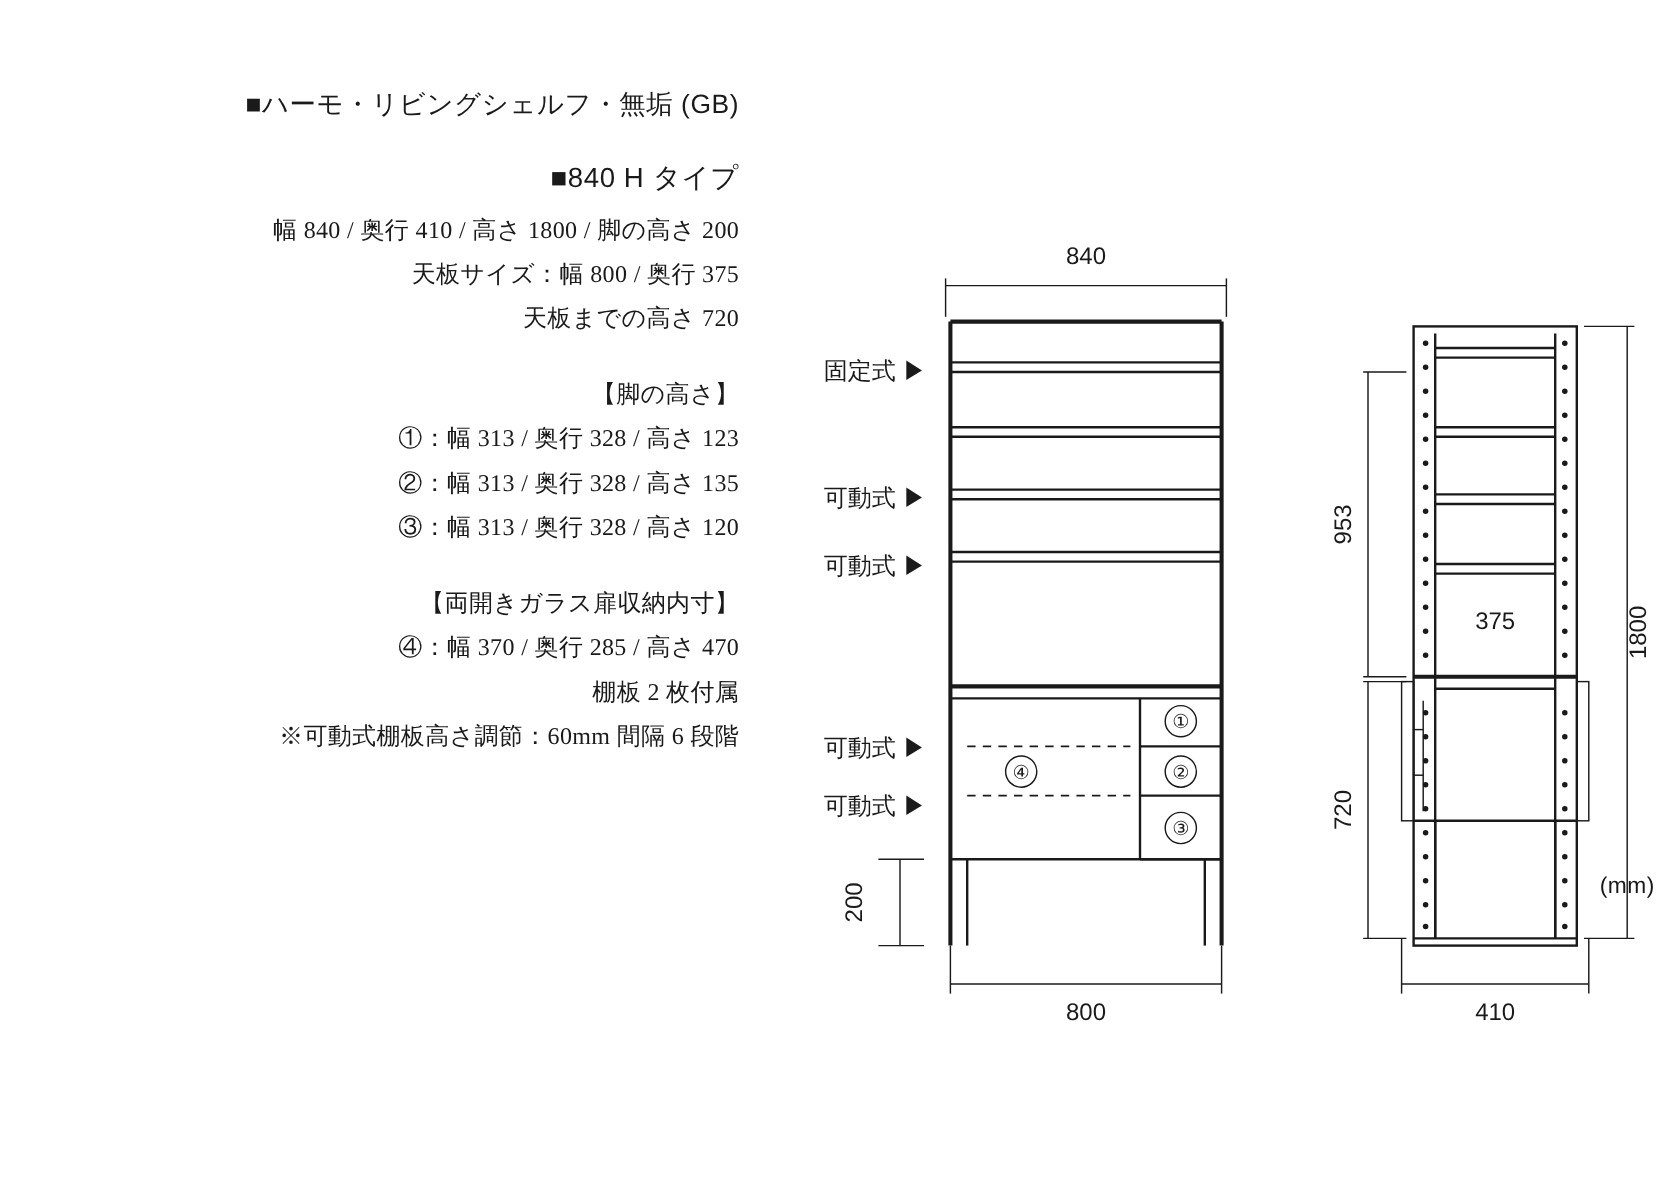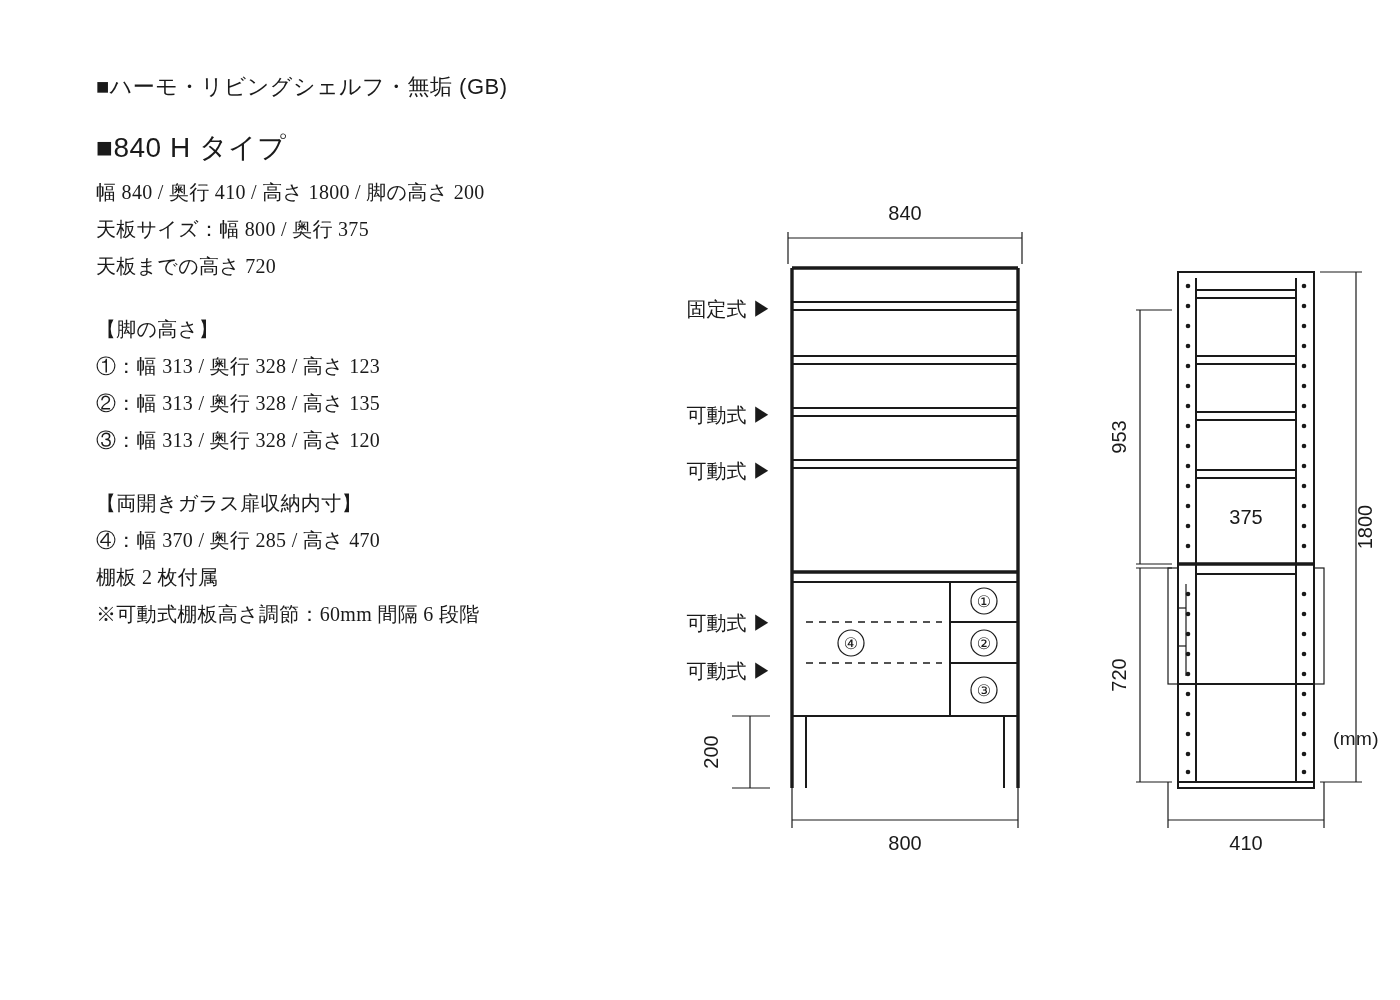--- a/index.html
+++ b/index.html
@@ -17,33 +17,34 @@
   }
   .page {
     position: relative;
     width: 1400px;
     height: 1000px;
   }
 
   
   .spec-col {
     position: absolute;
-    left: 96px;
+    left: 76px;
     top: 70px;
     width: 540px;
+    text-align: right;
   }
   .spec-heading {
     font-size: 22px;
     line-height: 34px;
     letter-spacing: 0.5px;
     margin: 0 0 28px 0;
     white-space: nowrap;
   }
   .spec-subheading {
-    font-size: 28px;
+    font-size: 23px;
     line-height: 32px;
     letter-spacing: 0.5px;
     margin: 0 0 10px 0;
     white-space: nowrap;
   }
   .spec-line {
     font-size: 20px;
     line-height: 37px;
     letter-spacing: 0.3px;
     white-space: nowrap;

